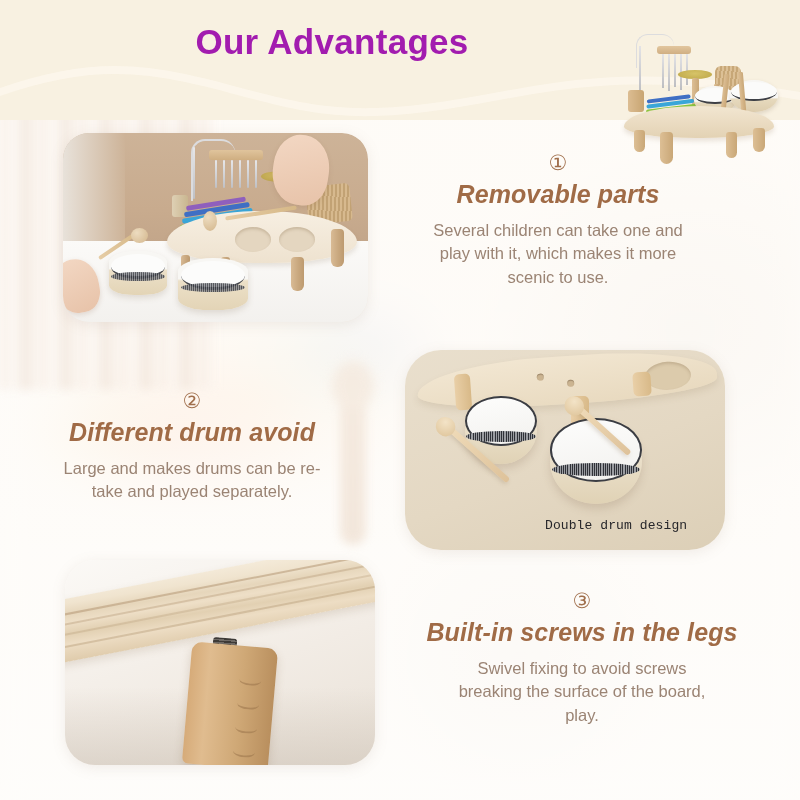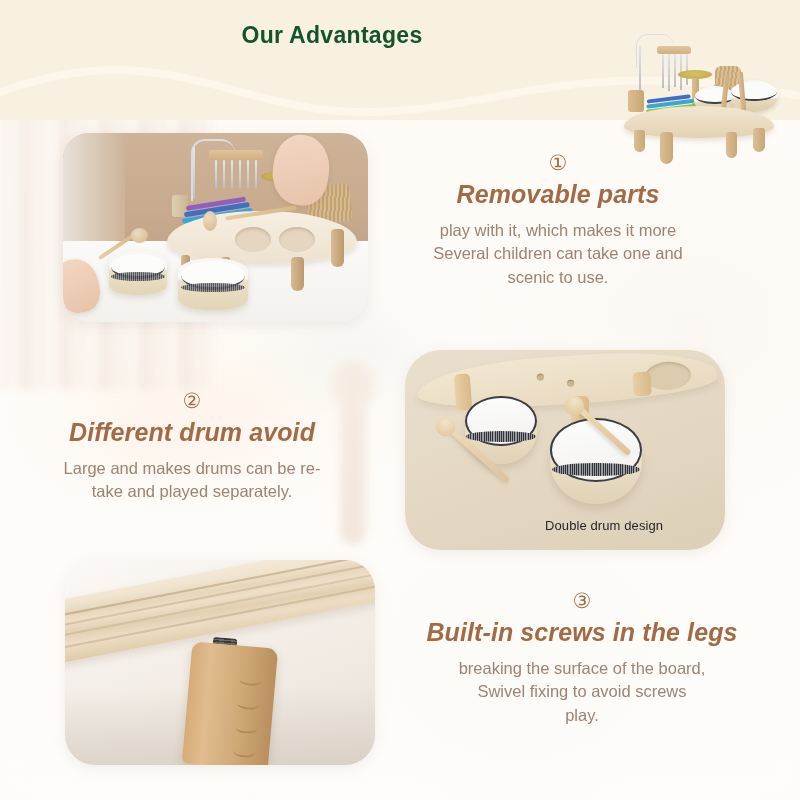--- a/index.html
+++ b/index.html
@@ -69,33 +69,34 @@
   }
   .header-wave {
     position: absolute; left: 0; top: 62px; width: 800px; height: 70px;
     overflow: hidden;
   }
   .header-wave svg { display: block; }
 
   .page-title {
     position: absolute; left: 0; top: 22px; width: 664px;
     text-align: center;
-    font-size: 23px;
+    font-size: 35px;
     font-weight: bold;
     letter-spacing: .3px;
-    color: #14532d;
+    color: #a21caf;
     z-index: 6;
   }
 
   
   .photo {
     position: absolute;
     overflow: hidden;
     background: #efe7de;
     box-shadow: 0 3px 14px rgba(150,125,105,.13);
+    font-family: Liberation Mono, monospace;
   }
 
   
   #photo-removable {
     left: 63px; top: 133px; width: 305px; height: 189px;
     border-radius: 26px;
   }
   .p1-wallback {
     position: absolute; left: 0; top: 0; width: 100%; height: 58%;
     background: linear-gradient(180deg,#cdb398 0%,#c8ab8e 70%,#c3a68a 100%);
@@ -525,38 +526,38 @@
       <div class="arc" style="top:52px;"></div>
       <div class="arc" style="top:76px;"></div>
       <div class="arc" style="top:100px;"></div>
     </div>
   </div>
 
   <div class="block" id="block-removable">
     <div class="num">①</div>
     <div class="heading">Removable parts</div>
     <div class="body">
+      <div>Several children can take one and</div>
       <div>play with it, which makes it more</div>
-      <div>Several children can take one and</div>
       <div>scenic to use.</div>
     </div>
   </div>
 
   <div class="block" id="block-tones">
     <div class="num">②</div>
     <div class="heading">Different drum avoid</div>
     <div class="body">
       <div>Large and makes drums can be re-</div>
       <div>take and played separately.</div>
     </div>
   </div>
 
   <div class="block" id="block-screws">
     <div class="num">③</div>
     <div class="heading">Built-in screws in the legs</div>
     <div class="body">
+      <div>Swivel fixing to avoid screws</div>
       <div>breaking the surface of the board,</div>
-      <div>Swivel fixing to avoid screws</div>
       <div>play.</div>
     </div>
   </div>
 
 </div>
 
 </body></html>

